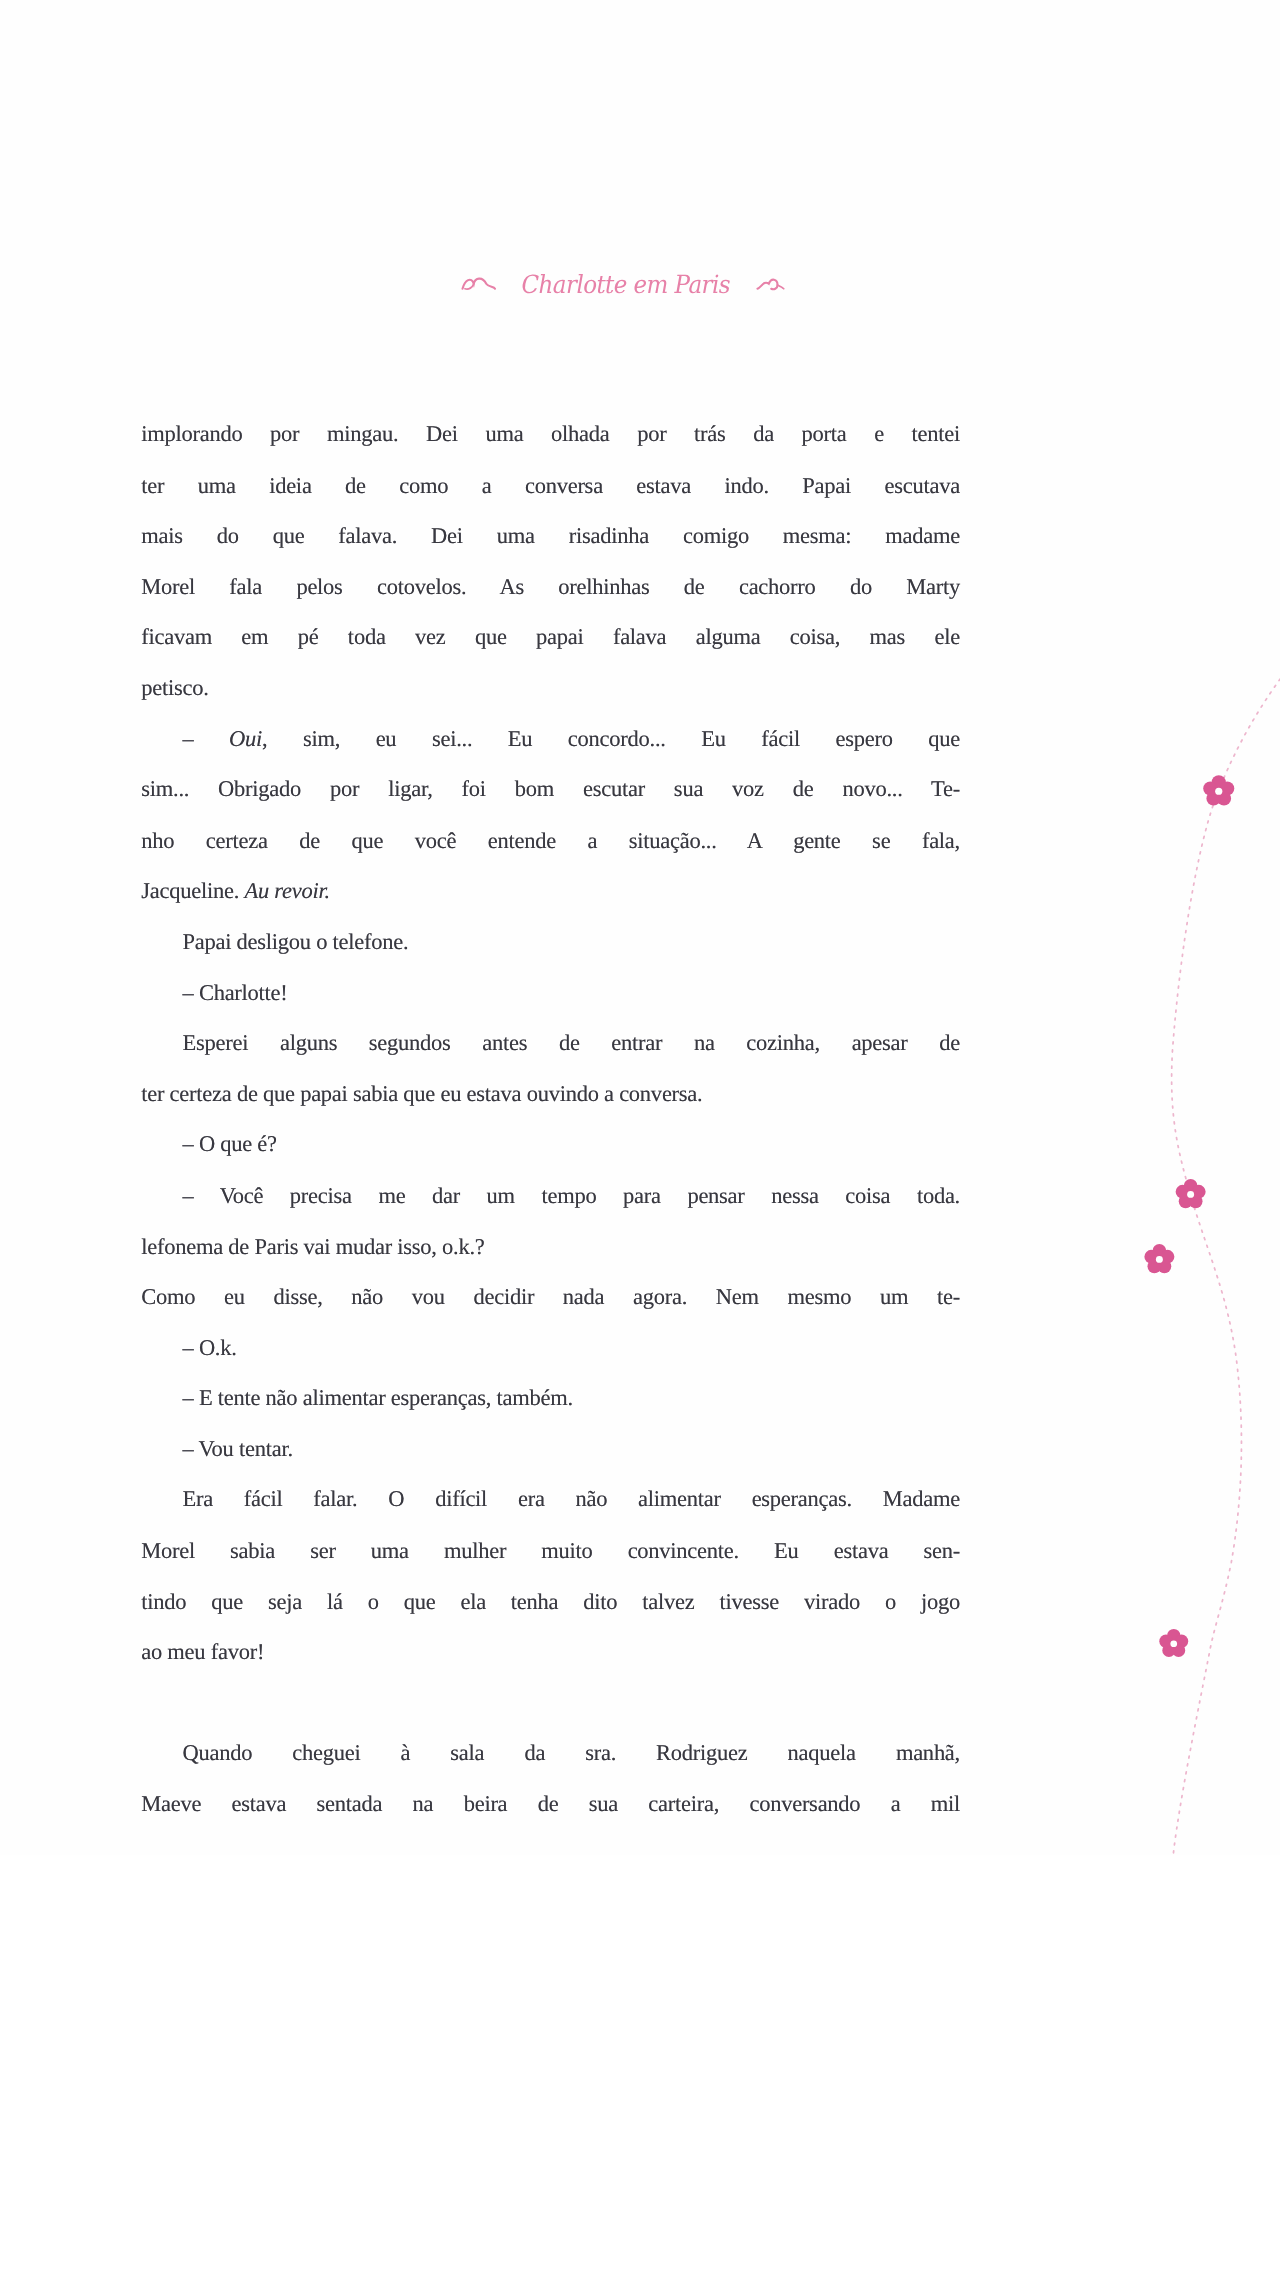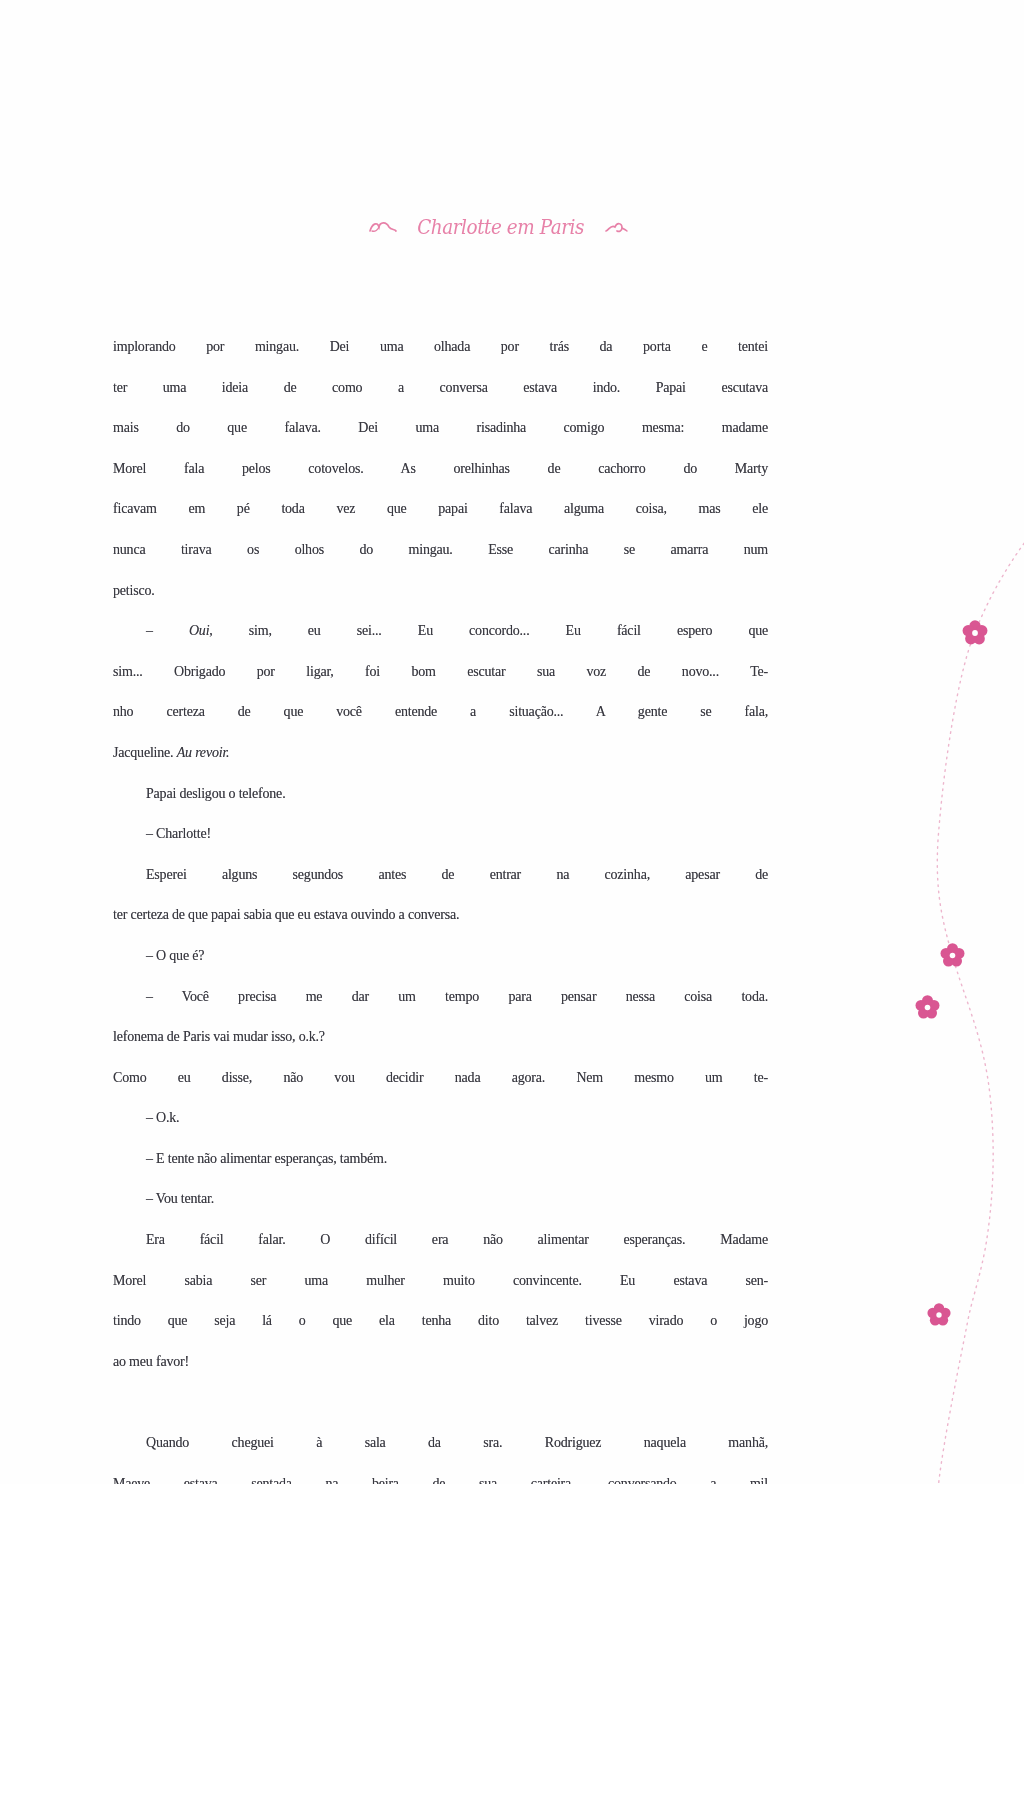--- a/index.html
+++ b/index.html
@@ -29,21 +29,21 @@
     font-size:20px;
     color:var(--accent);
     letter-spacing:-0.5px;
     white-space:nowrap;
     transform:scaleX(0.92);
   }
   .ornament svg{display:block;}
   
   .body-text{
     position:absolute;left:113px;top:327px;width:655px;
-    font-size:14px;line-height:40.6px;color:var(--body);
+    font-size:18px;line-height:40.6px;color:var(--body);
     letter-spacing:-0.2px;
     text-shadow:0 0 0.5px rgba(56,56,64,0.55);
   }
   .line{min-height:40.6px;text-align:left;}
   .line.j{text-align:justify;text-align-last:justify;}
   .line.ind{padding-left:33px;}
   .line i{font-style:italic;}
   
   .vine-svg{position:absolute;left:0;top:0;pointer-events:none;}
   .flower{position:absolute;pointer-events:none;}
@@ -79,21 +79,20 @@
       </svg>
     </span>
   </div>
 
   <div class="body-text">
       <div class="line j"><span>implorando por mingau. Dei uma olhada por trás da porta e tentei</span></div>
       <div class="line j"><span>ter uma ideia de como a conversa estava indo. Papai escutava</span></div>
       <div class="line j"><span>mais do que falava. Dei uma risadinha comigo mesma: madame</span></div>
       <div class="line j"><span>Morel fala pelos cotovelos. As orelhinhas de cachorro do Marty</span></div>
       <div class="line j"><span>ficavam em pé toda vez que papai falava alguma coisa, mas ele</span></div>
-      <div class="line j"><span>nunca tirava os olhos do mingau. Esse carinha se amarra num</span></div>
       <div class="line"><span>petisco.</span></div>
       <div class="line j ind"><span>– </span><i>Oui</i><span>, sim, eu sei... Eu concordo... Eu fácil espero que</span></div>
       <div class="line j"><span>sim... Obrigado por ligar, foi bom escutar sua voz de novo... Te-</span></div>
       <div class="line j"><span>nho certeza de que você entende a situação... A gente se fala,</span></div>
       <div class="line"><span>Jacqueline. </span><i>Au revoir.</i></div>
       <div class="line ind"><span>Papai desligou o telefone.</span></div>
       <div class="line ind"><span>– Charlotte!</span></div>
       <div class="line j ind"><span>Esperei alguns segundos antes de entrar na cozinha, apesar de</span></div>
       <div class="line"><span>ter certeza de que papai sabia que eu estava ouvindo a conversa.</span></div>
       <div class="line ind"><span>– O que é?</span></div>

